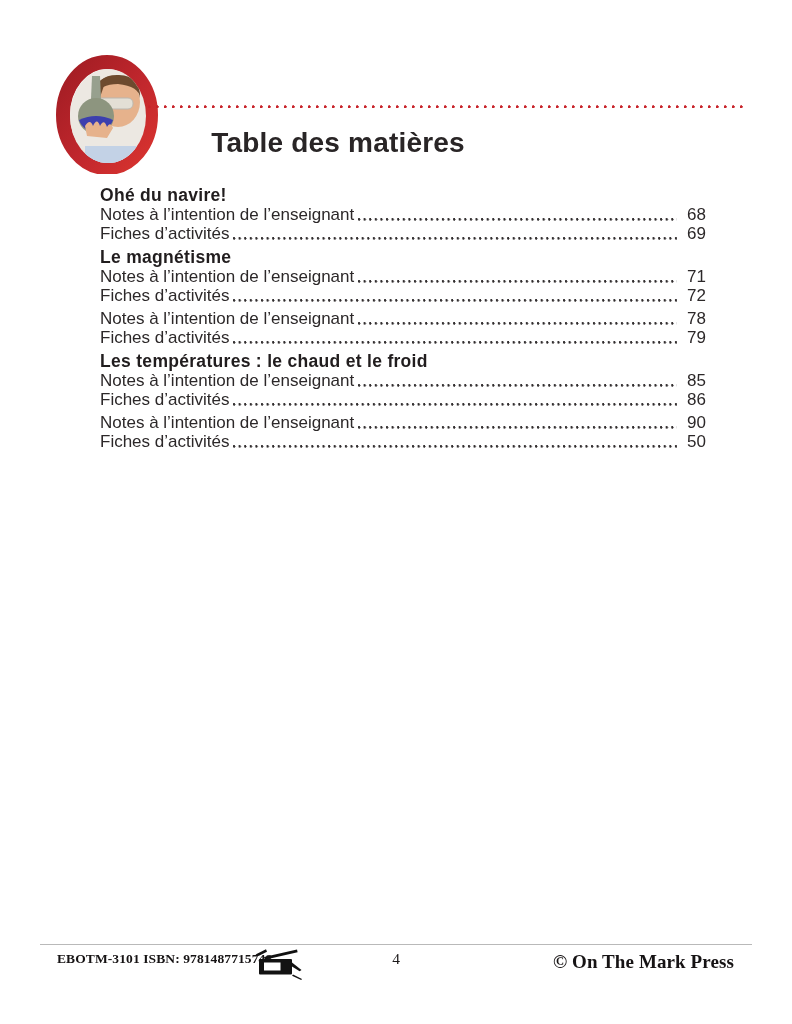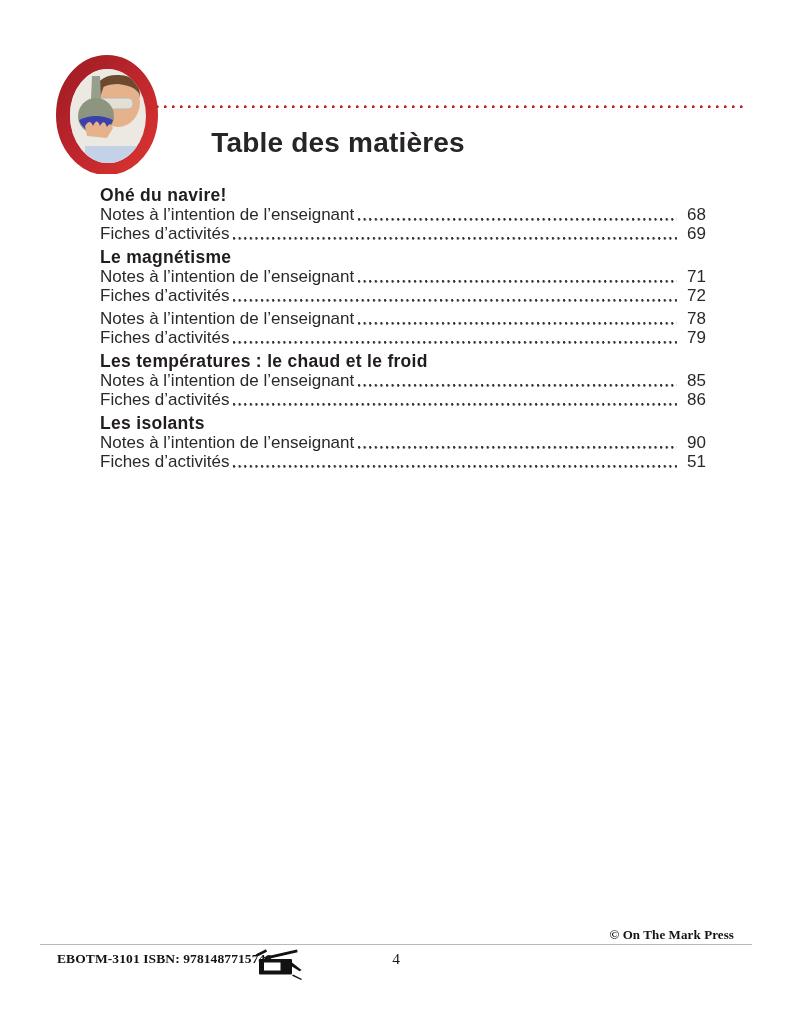--- a/index.html
+++ b/index.html
@@ -54,23 +54,23 @@
     position:absolute; left:57px; top:951px;
     font-family:"Liberation Serif", serif; font-weight:bold;
     font-size:13.5px; color:#161314; letter-spacing:0.1px;
   }
   .copier { position:absolute; left:254px; top:944px; }
   .footer-page-number {
     position:absolute; left:0; top:950px; width:792px; text-align:center;
     font-family:"Liberation Serif", serif; font-size:15.5px; color:#1c191a;
   }
   .footer-right {
-    position:absolute; right:58px; top:927px;
+    position:absolute; right:58px; top:951px;
     font-family:"Liberation Serif", serif; font-weight:bold;
-    font-size:13px; color:#161314; letter-spacing:0.1px;
+    font-size:19px; color:#161314; letter-spacing:0.1px;
   }
 </style>
 </head>
 <body>
 
 <div class="logo">
   <svg width="112" height="120" viewBox="0 0 112 120">
     <defs>
       <linearGradient id="redg" x1="0" y1="0" x2="1" y2="1">
         <stop offset="0" stop-color="#a01c23"></stop>
@@ -162,30 +162,29 @@
       <span class="toc-entry-page">85</span>
     </div>
     <div class="toc-entry">
       <span class="toc-entry-label">Fiches d’activités</span>
       <span class="leader"></span>
       <span class="toc-entry-page">86</span>
     </div>
   </div>
 
   <div class="toc-section">
-    <div class="toc-section-title">Les isolants</div>
     <div class="toc-entry">
       <span class="toc-entry-label">Notes à l’intention de l’enseignant</span>
       <span class="leader"></span>
       <span class="toc-entry-page">90</span>
     </div>
     <div class="toc-entry">
       <span class="toc-entry-label">Fiches d’activités</span>
       <span class="leader"></span>
-      <span class="toc-entry-page">51</span>
+      <span class="toc-entry-page">50</span>
     </div>
   </div>
 
 </div>
 
 <div class="footer-rule"></div>
 
 <div class="footer-left">EBOTM-3101 ISBN: 9781487715748</div>
 
 <div class="copier">

